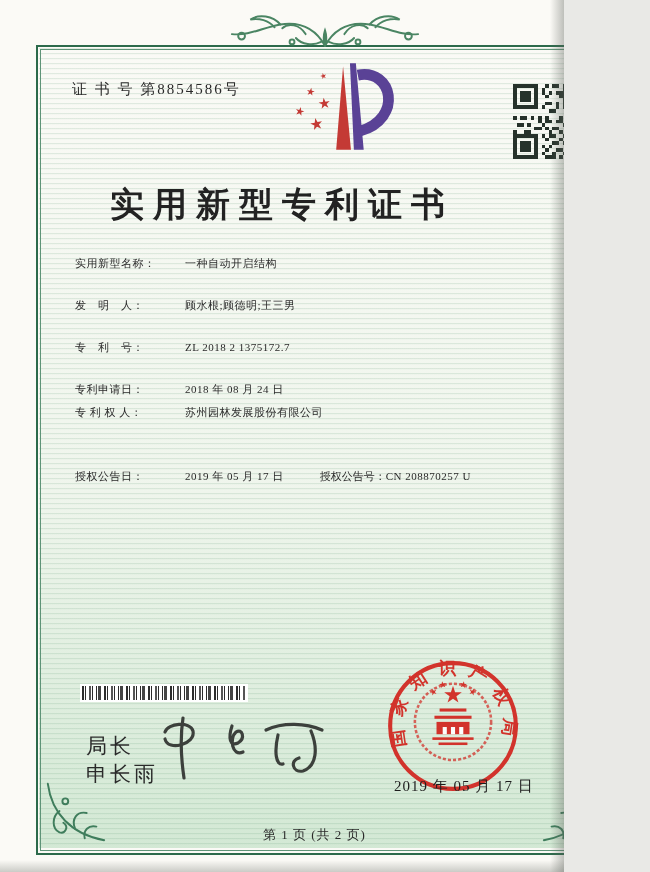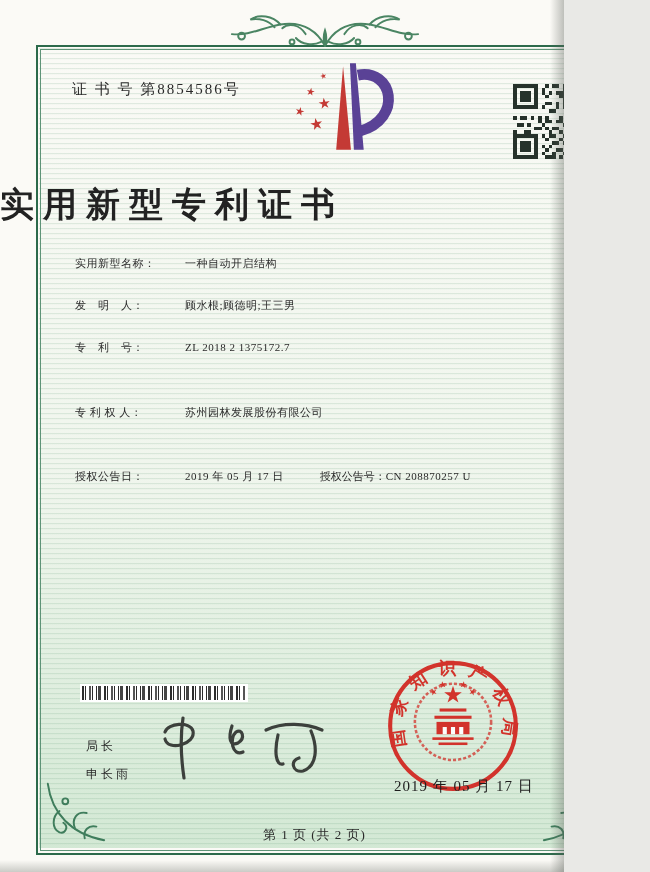--- a/index.html
+++ b/index.html
@@ -28,40 +28,40 @@
   .frame{position:absolute;left:36px;top:45px;width:577px;height:806px;
     border:2px solid #2c6a4b;}
   .frame-inner{position:absolute;inset:2px;border:1px solid #5e9377;}
   .ornament-top{position:absolute;left:228px;top:12px;}
   .flourish-bl{position:absolute;left:42px;top:778px;}
   .flourish-br{position:absolute;left:538px;top:778px;}
 
   .cert-no{position:absolute;left:72px;top:80px;font-size:15px;letter-spacing:2px;}
   .logo{position:absolute;left:288px;top:58px;}
   .qr{position:absolute;left:513px;top:84px;}
-  .title{position:absolute;left:0;top:182px;width:100%;
+  .title{position:absolute;left:0;top:182px;width:100%;text-align:center;
     font-size:34px;font-weight:600;letter-spacing:9px;color:#222;}
 
   .fieldrow{position:absolute;left:75px;width:520px;font-size:11px;white-space:nowrap;}
   .flabel{display:inline-block;width:110px;letter-spacing:.5px;}
   .fvalue{letter-spacing:.5px;}
   .gap2{display:inline-block;width:36px;}
 
   .body-text{position:absolute;left:72px;top:520px;width:514px;
     font-size:15px;line-height:26px;text-align:justify;color:#222;}
   .body-text p{margin:0;text-indent:2em;}
 
   .barcode{position:absolute;left:82px;top:686px;width:164px;height:14px;background:
     repeating-linear-gradient(90deg,
       #2d2d2d 0 2px,#fff 2px 3px,#2d2d2d 3px 4px,#fff 4px 7px,
       #555 7px 9px,#fff 9px 10px,#2d2d2d 10px 11px,#fff 11px 14px,
       #2d2d2d 14px 15px,#fff 15px 16px,#444 16px 19px,#fff 19px 22px);
     outline:2px solid #fff;}
 
-  .signer{position:absolute;left:86px;top:732px;font-size:12px;letter-spacing:3px;line-height:28px;}
+  .signer{position:absolute;left:86px;top:732px;font-size:21px;letter-spacing:3px;line-height:28px;}
   .signature{position:absolute;left:150px;top:708px;}
 
   .seal{position:absolute;left:385px;top:658px;opacity:.93;}
   .seal-date{position:absolute;left:394px;top:777px;font-size:15px;letter-spacing:1px;color:#1d1d1d;z-index:5;}
 
   .page-no{position:absolute;left:0;top:826px;width:100%;font-size:13px;letter-spacing:1px;}
   .page-no span{position:absolute;left:263px;text-align:center;}
 </style>
 </head>
 <body>
@@ -143,20 +143,23 @@
   <div class="title">实用新型专利证书</div>
 
   <div class="fieldrow" style="top:256px">
     <span class="flabel">实用新型名称：</span><span class="fvalue">一种自动开启结构</span>
   </div>
   <div class="fieldrow" style="top:298px">
     <span class="flabel">发　明　人：</span><span class="fvalue">顾水根;顾德明;王三男</span>
   </div>
   <div class="fieldrow" style="top:340px">
     <span class="flabel">专　利　号：</span><span class="fvalue">ZL 2018 2 1375172.7</span>
+  </div>
+  <div class="fieldrow" style="top:382px">
+    <span class="flabel">专利申请日：</span><span class="fvalue">2018 年 08 月 24 日</span>
   </div>
   <div class="fieldrow" style="top:405px">
     <span class="flabel">专 利 权 人：</span><span class="fvalue">苏州园林发展股份有限公司</span>
   </div>
   <div class="fieldrow" style="top:469px">
     <span class="flabel">授权公告日：</span><span class="fvalue">2019 年 05 月 17 日</span><span class="gap2"></span><span>授权公告号：</span><span class="fvalue">CN 208870257 U</span>
   </div>
 
   <div class="body-text">
   </div>

